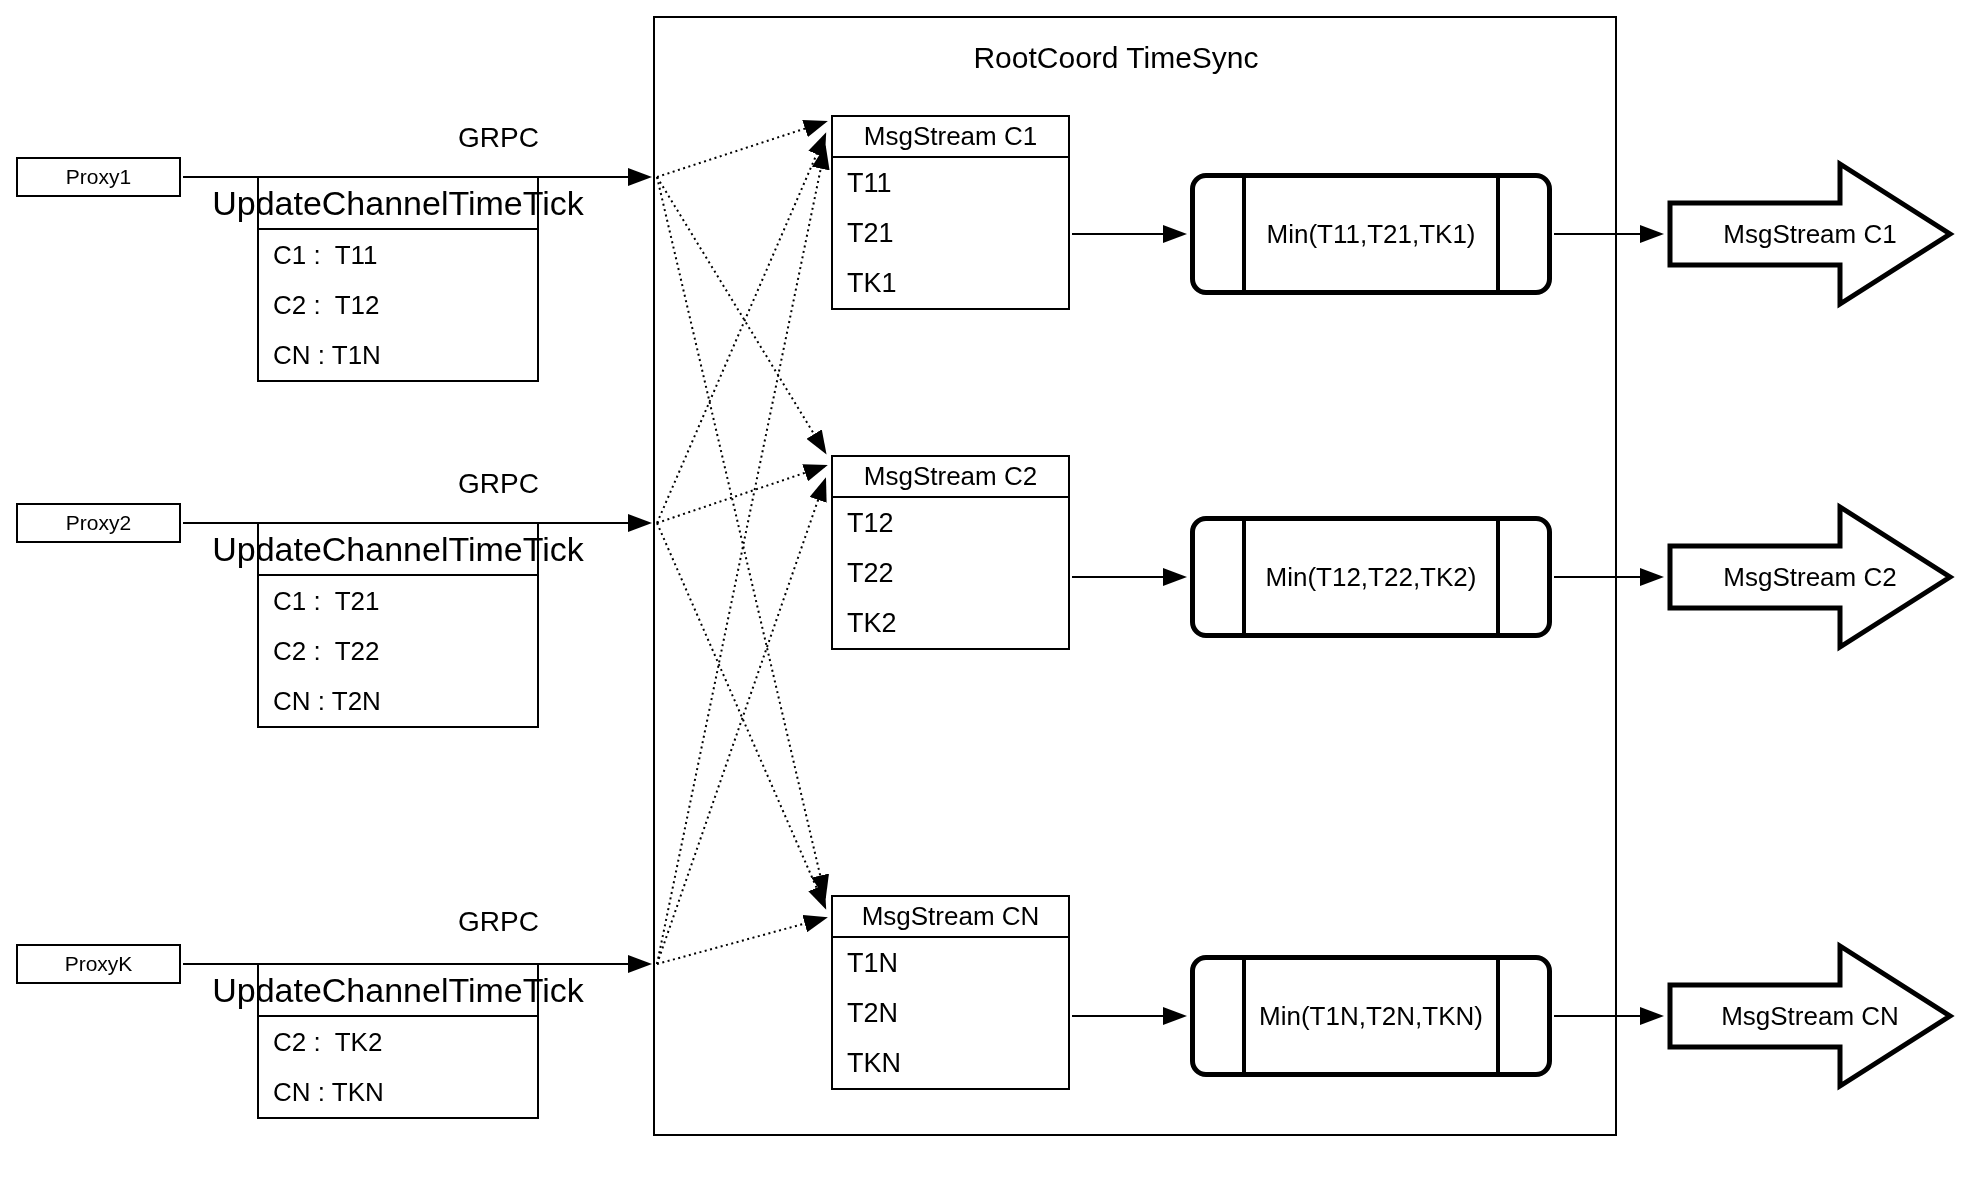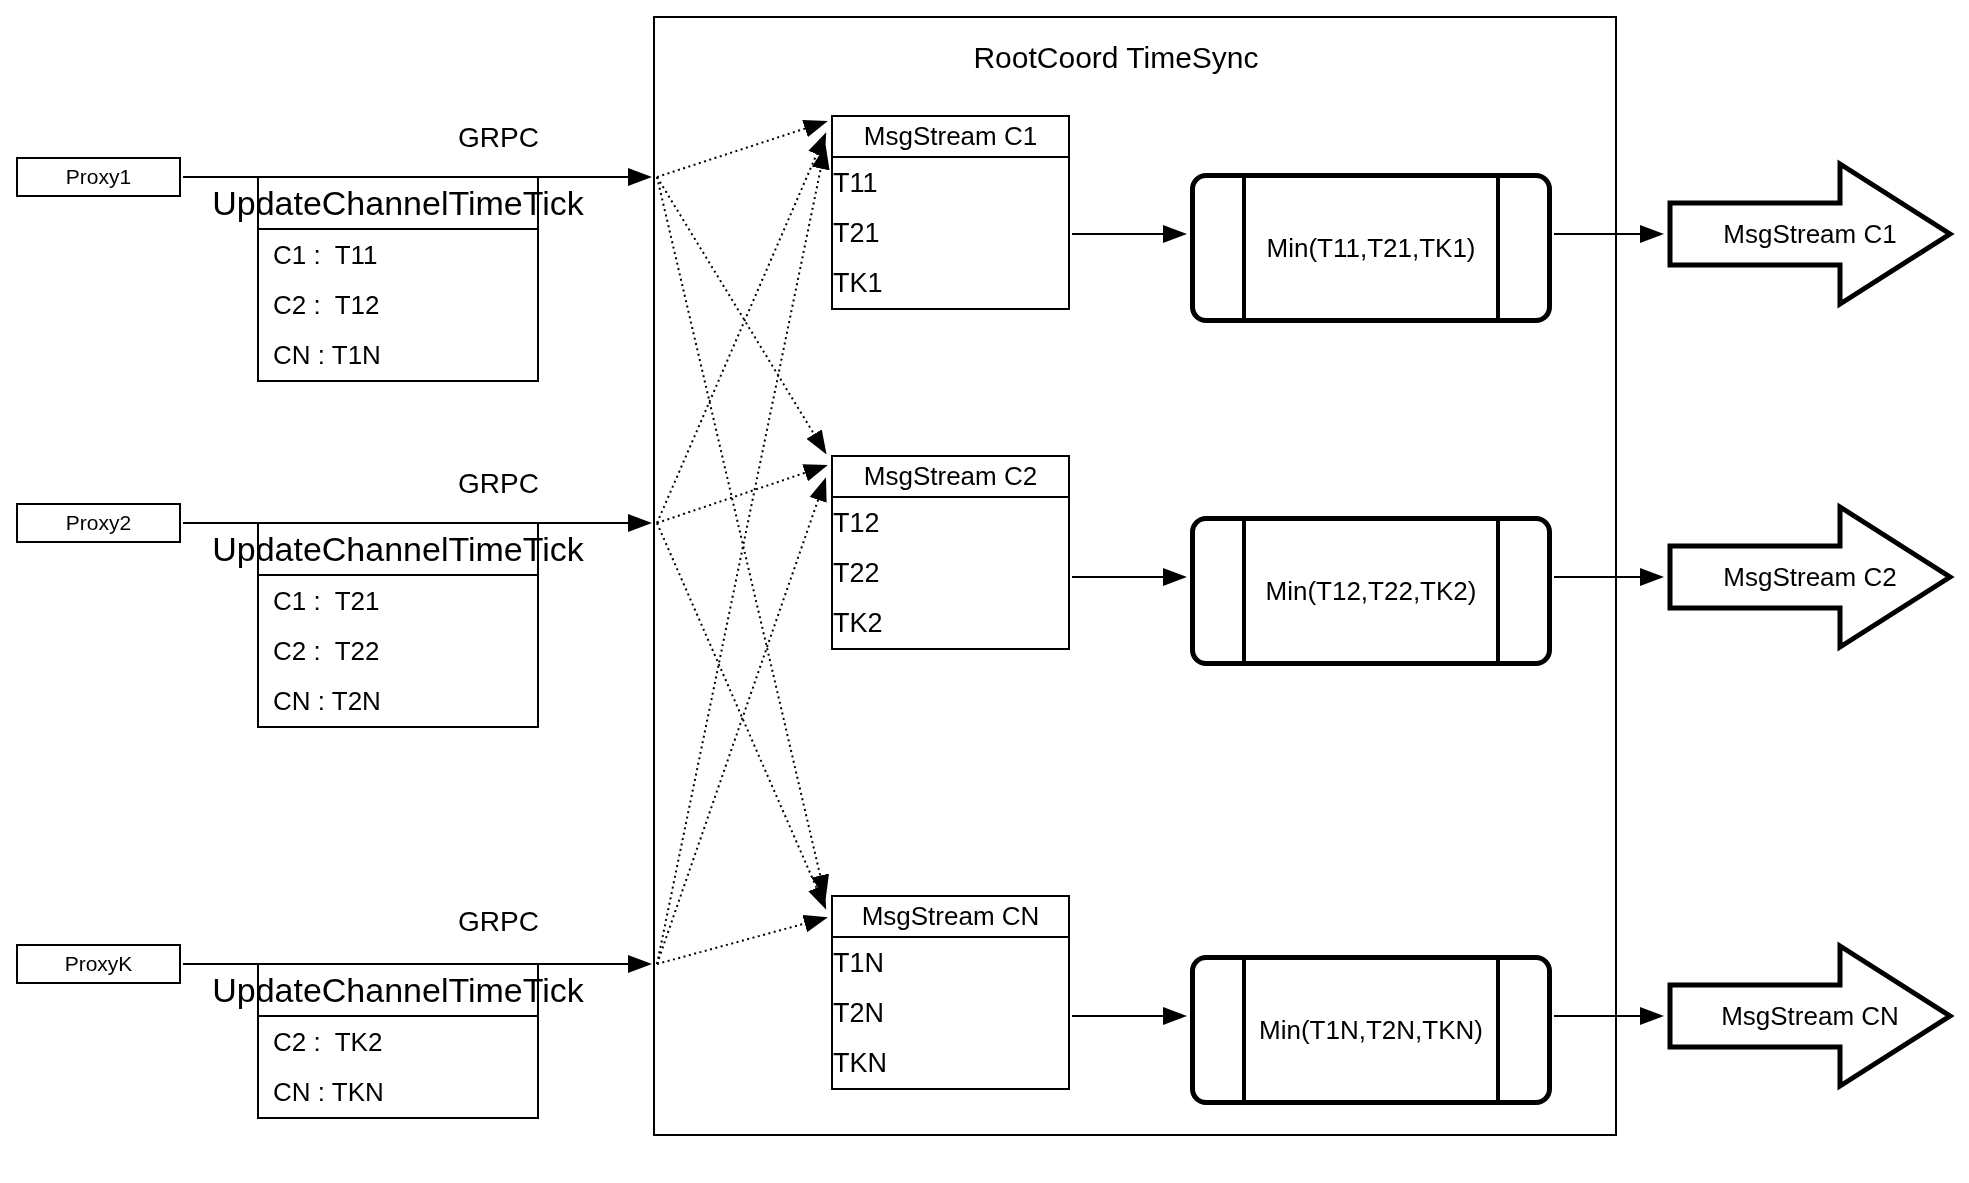--- a/index.html
+++ b/index.html
@@ -82,28 +82,28 @@
     border: 2px solid #000; background: #fff;
   }
   .mtable .mhdr {
     height: 41px; border-bottom: 2px solid #000;
     display: flex; align-items: center; justify-content: center;
     font-size: 26px; white-space: pre;
   }
   .mtable .mrow {
     height: 50px;
     display: flex; align-items: center;
-    padding-left: 0;
+    padding-left: 14px;
     font-size: 27px; white-space: pre;
   }
 
   
   .minbox {
     position: absolute;
-    left: 1190px; width: 362px; height: 150px;
+    left: 1190px; width: 362px; height: 122px;
     border: 5px solid #000; border-radius: 16px;
     background: #fff;
     display: flex; align-items: center; justify-content: center;
     font-size: 26px;
   }
   .minbox .vl {
     position: absolute; top: 0; bottom: 0; width: 4px;
     background: #000;
   }
   .minbox .vl.l { left: 47px; }

